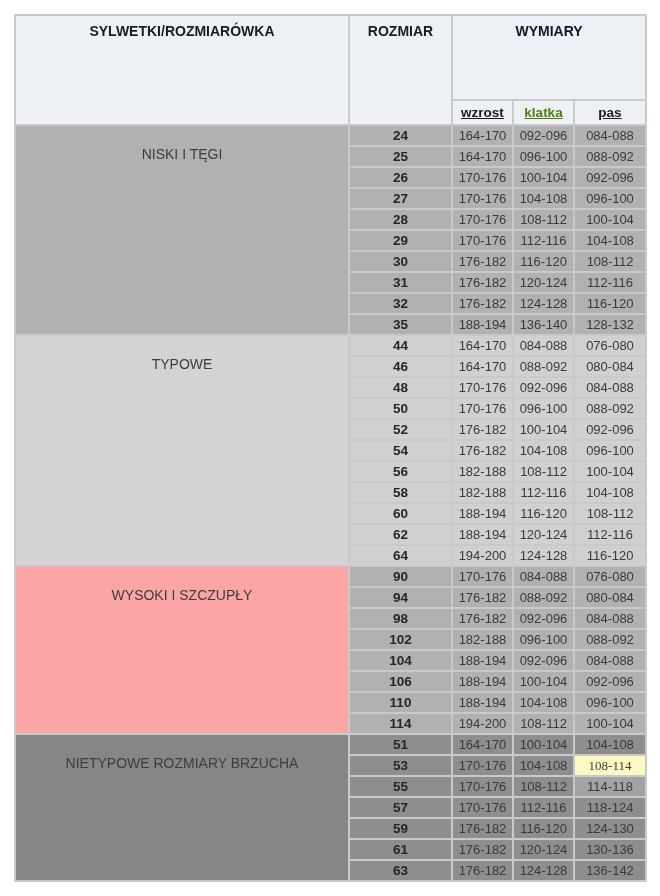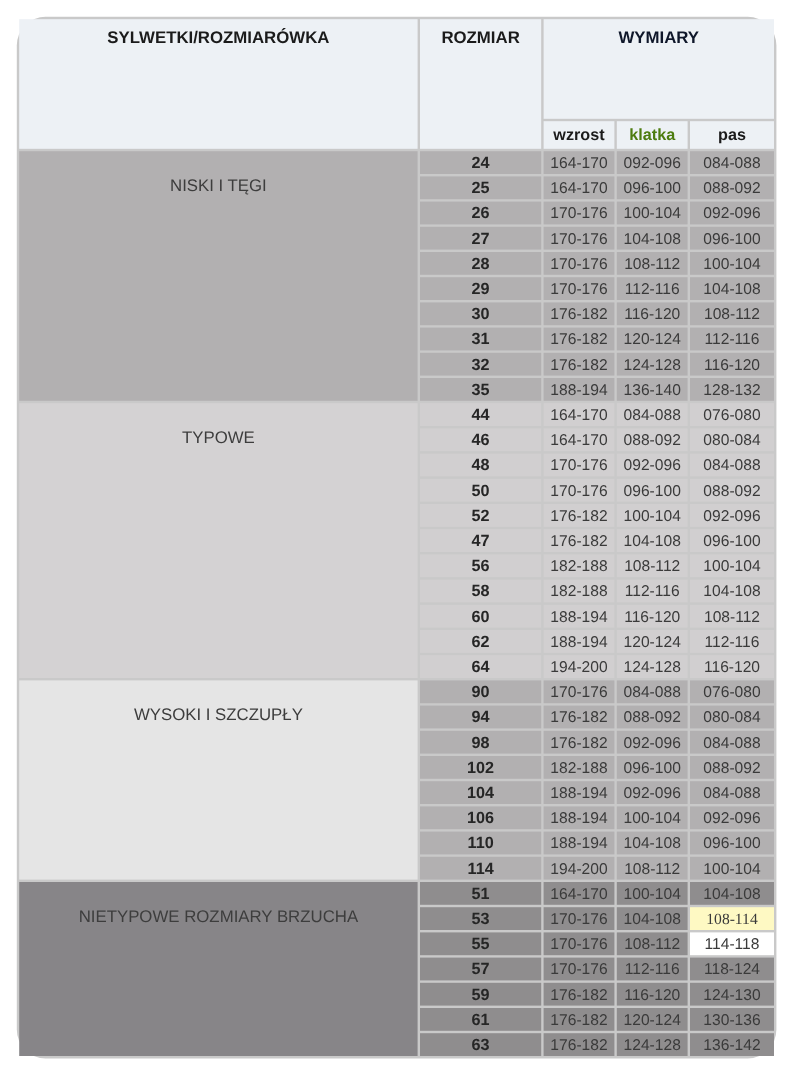--- a/index.html
+++ b/index.html
@@ -12,21 +12,20 @@
     height: 896px;
     font-family: "Liberation Sans", sans-serif;
     overflow: hidden;
   }
   table.size-chart {
     border-collapse: separate;
     border-spacing: 2px;
     margin: 14px 0 0 14px;
     width: 633px;
     table-layout: fixed;
-    border-radius: 24px;
   }
   th, td {
     box-sizing: border-box;
     overflow: hidden;
     white-space: nowrap;
   }
   th {
     color: #1b1b1b;
     font-size: 14px;
     font-weight: bold;
@@ -34,20 +33,21 @@
   }
   .th-main {
     height: 83px;
     vertical-align: top;
     padding-top: 7px;
   }
   .th-sub {
     height: 23px;
     vertical-align: middle;
     font-size: 13.5px;
+    text-decoration: underline;
   }
   td {
     height: 19px;
     padding: 0;
     text-align: center;
     vertical-align: middle;
     font-size: 13px;
     color: #3a3a3a;
   }
   td.section-label {
@@ -172,21 +172,21 @@
         <td style="background: rgb(209, 207, 208);">096-100</td>
         <td style="background: rgb(209, 207, 208);">088-092</td>
       </tr>
       <tr>
         <td class="size-cell" style="background: rgb(209, 207, 208);">52</td>
         <td style="background: rgb(209, 207, 208);">176-182</td>
         <td style="background: rgb(209, 207, 208);">100-104</td>
         <td style="background: rgb(209, 207, 208);">092-096</td>
       </tr>
       <tr>
-        <td class="size-cell" style="background: rgb(209, 207, 208);">47</td>
+        <td class="size-cell" style="background: rgb(209, 207, 208);">54</td>
         <td style="background: rgb(209, 207, 208);">176-182</td>
         <td style="background: rgb(209, 207, 208);">104-108</td>
         <td style="background: rgb(209, 207, 208);">096-100</td>
       </tr>
       <tr>
         <td class="size-cell" style="background: rgb(209, 207, 208);">56</td>
         <td style="background: rgb(209, 207, 208);">182-188</td>
         <td style="background: rgb(209, 207, 208);">108-112</td>
         <td style="background: rgb(209, 207, 208);">100-104</td>
       </tr>
@@ -208,21 +208,21 @@
         <td style="background: rgb(209, 207, 208);">120-124</td>
         <td style="background: rgb(209, 207, 208);">112-116</td>
       </tr>
       <tr>
         <td class="size-cell" style="background: rgb(209, 207, 208);">64</td>
         <td style="background: rgb(209, 207, 208);">194-200</td>
         <td style="background: rgb(209, 207, 208);">124-128</td>
         <td style="background: rgb(209, 207, 208);">116-120</td>
       </tr>
       <tr>
-        <td class="section-label" rowspan="8" style="background: #e5e5e5;">WYSOKI I SZCZUPŁY</td>
+        <td class="section-label" rowspan="8" style="background: #fca5a5;">WYSOKI I SZCZUPŁY</td>
         <td class="size-cell" style="background: rgb(178, 176, 177);">90</td>
         <td style="background: rgb(178, 176, 177);">170-176</td>
         <td style="background: rgb(178, 176, 177);">084-088</td>
         <td style="background: rgb(178, 176, 177);">076-080</td>
       </tr>
       <tr>
         <td class="size-cell" style="background: rgb(178, 176, 177);">94</td>
         <td style="background: rgb(178, 176, 177);">176-182</td>
         <td style="background: rgb(178, 176, 177);">088-092</td>
         <td style="background: rgb(178, 176, 177);">080-084</td>
@@ -273,21 +273,21 @@
       <tr>
         <td class="size-cell" style="background: rgb(143, 141, 142);">53</td>
         <td style="background: rgb(143, 141, 142);">170-176</td>
         <td style="background: rgb(143, 141, 142);">104-108</td>
         <td style="background: #fef9c3; font-family: Liberation Serif, serif;">108-114</td>
       </tr>
       <tr>
         <td class="size-cell" style="background: rgb(143, 141, 142);">55</td>
         <td style="background: rgb(143, 141, 142);">170-176</td>
         <td style="background: rgb(143, 141, 142);">108-112</td>
-        <td style="background: #ffffff; margin-top: 23px;">114-118</td>
+        <td style="background: #a3a3a3; margin-top: 23px;">114-118</td>
       </tr>
       <tr>
         <td class="size-cell" style="background: rgb(143, 141, 142); margin-top: 16px;">57</td>
         <td style="background: rgb(143, 141, 142);">170-176</td>
         <td style="background: rgb(143, 141, 142);">112-116</td>
         <td style="background: rgb(143, 141, 142);">118-124</td>
       </tr>
       <tr>
         <td class="size-cell" style="background: rgb(143, 141, 142);">59</td>
         <td style="background: rgb(143, 141, 142);">176-182</td>

